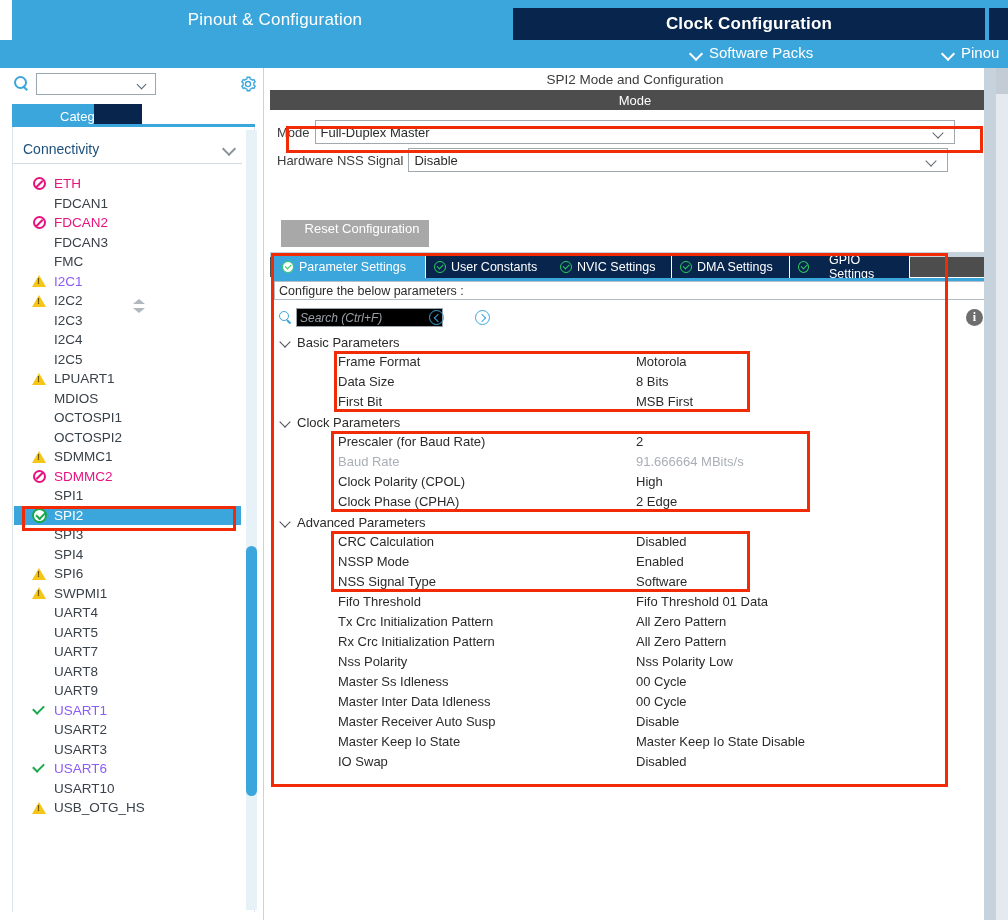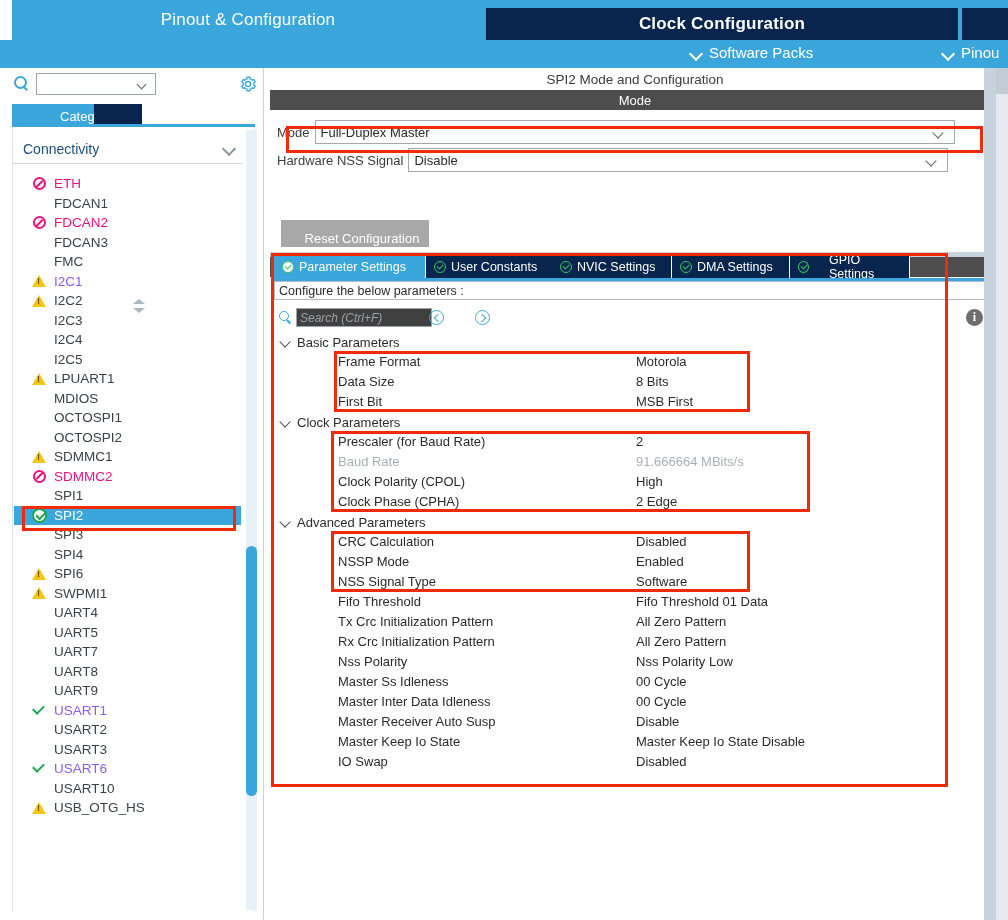--- a/index.html
+++ b/index.html
@@ -33,20 +33,21 @@
   .maintab {
     position: absolute;
     top: 8px;
     height: 32px;
     color: #ffffff;
     font-size: 17px;
     display: flex;
     align-items: center;
     justify-content: center;
     letter-spacing: 0.2px;
+    margin-left: 27px;
   }
   .maintab.pinout {
     left: 12px; width: 472px;
     top: 0; height: 40px;
     background: #3ba6dc;
   }
   .maintab.clock {
     left: 486px; width: 472px;
     top: 8px; height: 32px;
     background: #07254d;
@@ -412,21 +413,21 @@
     background: #c6d2dc;
   }
 
   .reset-btn {
     position: absolute;
     left: 281px; top: 220px;
     width: 148px; height: 27px;
     background: #a8a8a8;
     color: #ffffff;
     font-size: 13px;
-    display: flex; align-items: flex-end; justify-content: center;
+    display: flex; align-items: flex-start; justify-content: center;
     border: none;
     font-family: "Liberation Sans", sans-serif;
     padding-left: 20px;
   }
 
   .tabstrip {
     position: absolute;
     left: 274px; top: 256px;
     width: 672px; height: 22px;
   }
@@ -506,24 +507,24 @@
     position: absolute;
     left: 8px; top: 8px;
     width: 5px; height: 1.8px;
     background: #3ba6dc;
     transform: rotate(45deg);
     transform-origin: left center;
   }
   .sr-input {
     position: absolute;
     left: 22px; top: 3px;
-    width: 136px; height: 19px;
+    width: 147px; height: 19px;
     border: 1px solid #9aa4ad;
     box-sizing: border-box;
-    background: #404040;
+    background: #000000;
     font-size: 12px;
     font-style: italic;
     color: #9aa0a6;
     padding-left: 3px;
     display: flex;
     align-items: center;
     font-family: "Liberation Sans", sans-serif;
   }
   .navbtn {
     position: absolute;

